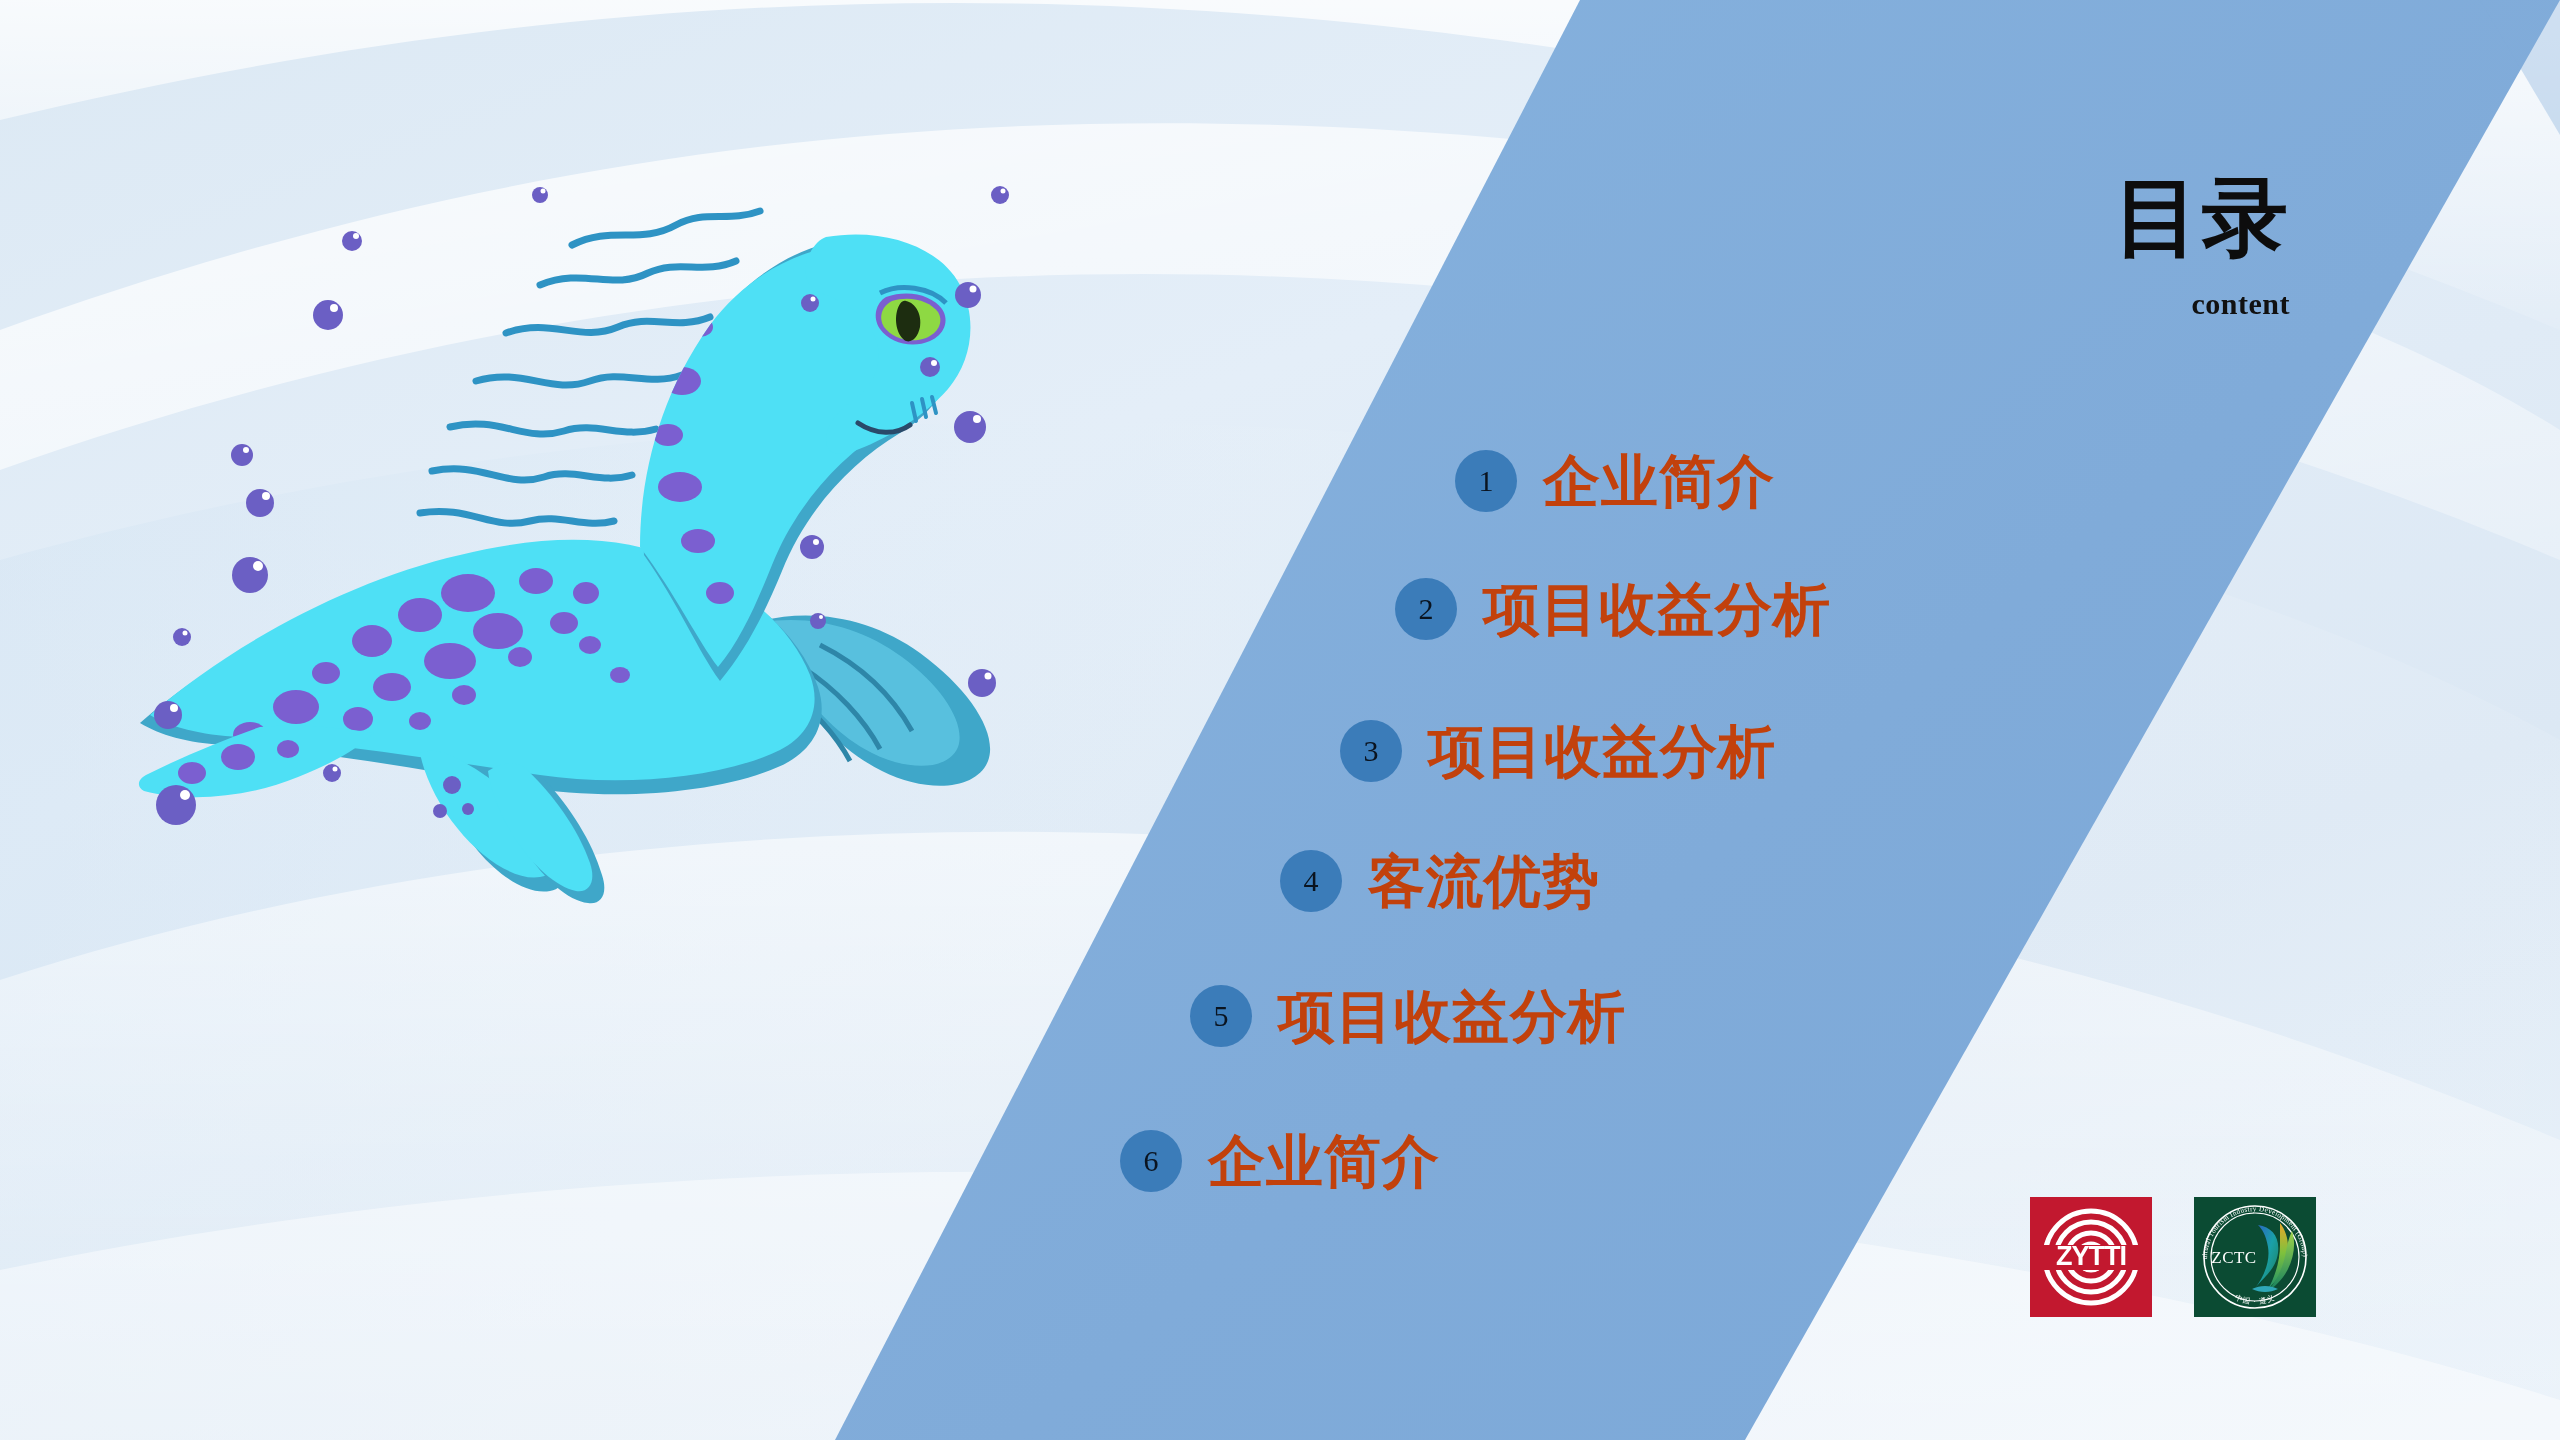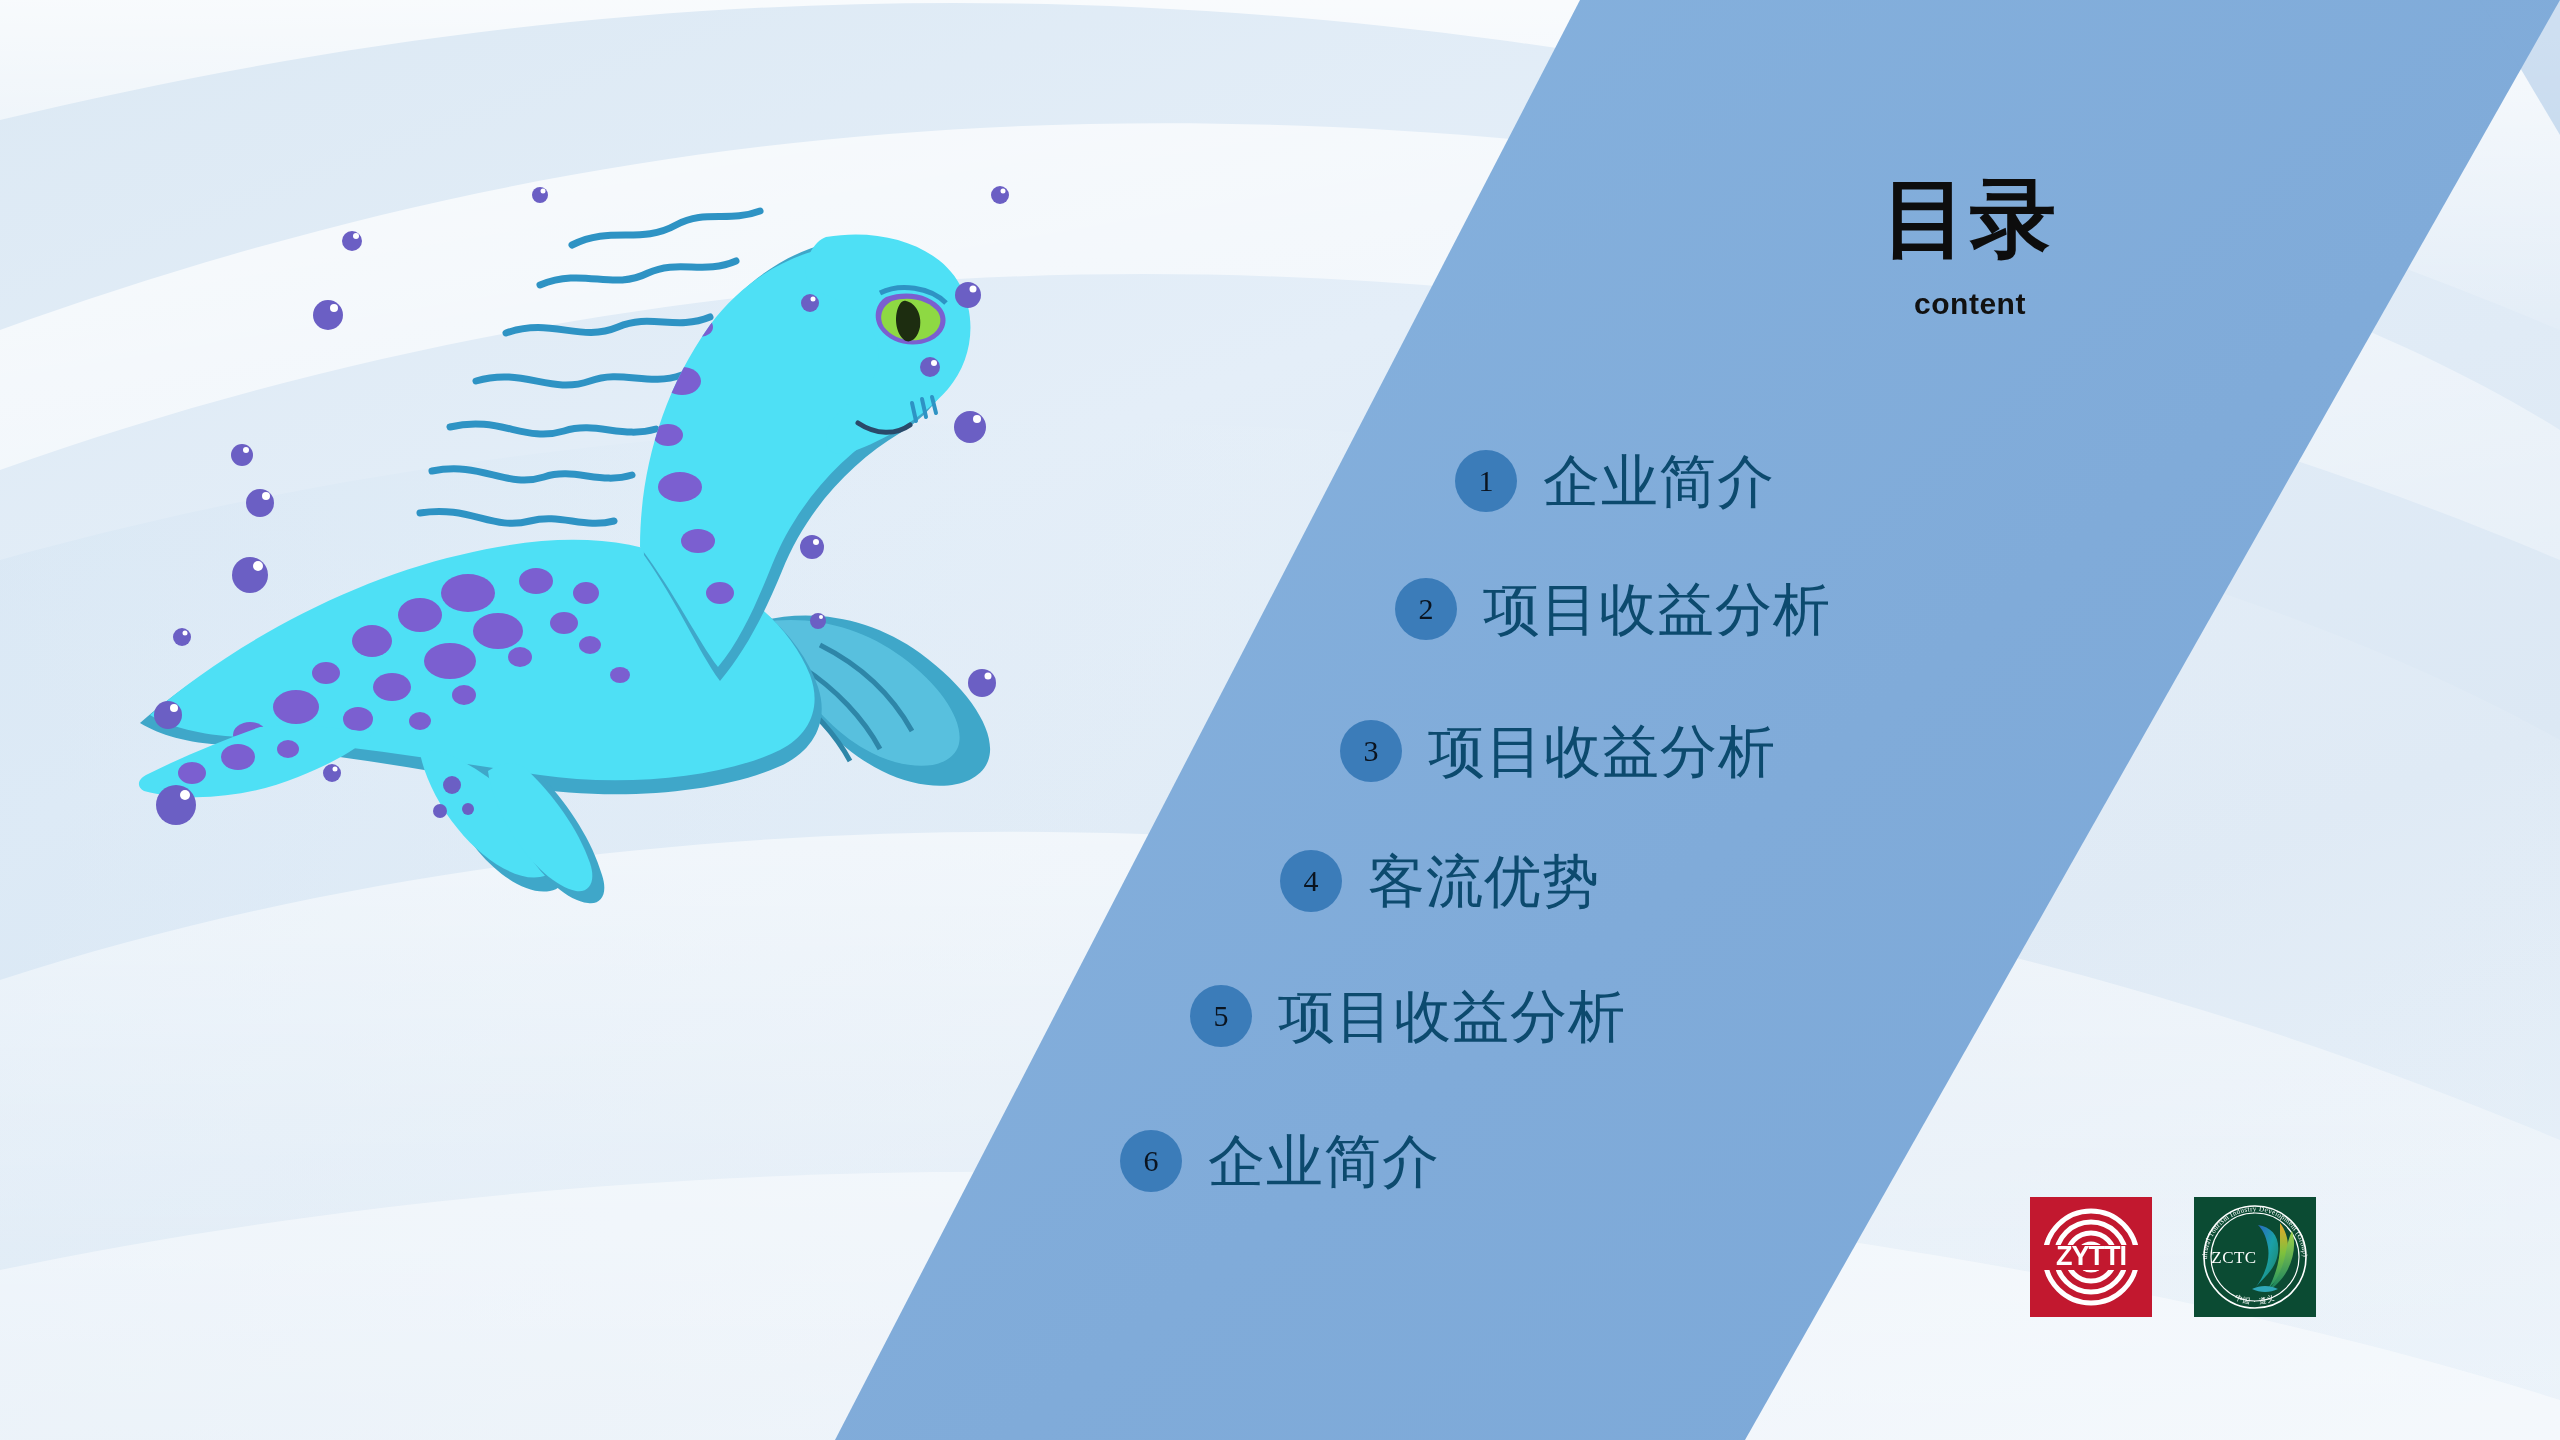--- a/index.html
+++ b/index.html
@@ -45,21 +45,22 @@
     width: 920px;
     height: 730px;
   }
 
   
   .heading {
     position: absolute;
     left: 1650px;
     top: 175px;
     width: 640px;
-    text-align: center;
+    text-align: right;
+    font-family: Liberation Serif, serif;
   }
   .heading .title-cn {
     font-size: 86px;
     font-weight: bold;
     color: #0d0d0d;
     line-height: 1.0;
     letter-spacing: 2px;
     margin: 0;
   }
   .heading .title-en {
@@ -94,25 +95,25 @@
     font-size: 30px;
     font-weight: normal;
     display: flex;
     align-items: center;
     justify-content: center;
     flex: 0 0 auto;
     font-family: "Liberation Serif", "DejaVu Serif", serif;
   }
   .toc-label {
     margin-left: 26px;
-    color: #0c4a6e;
+    color: #c2410c;
     font-size: 57px;
     line-height: 1;
     white-space: nowrap;
-    font-weight: normal;
+    font-weight: bold;
     letter-spacing: 1px;
   }
 
   
   .logos {
     position: absolute;
     left: 2030px;
     top: 1197px;
     display: flex;
     gap: 42px;

